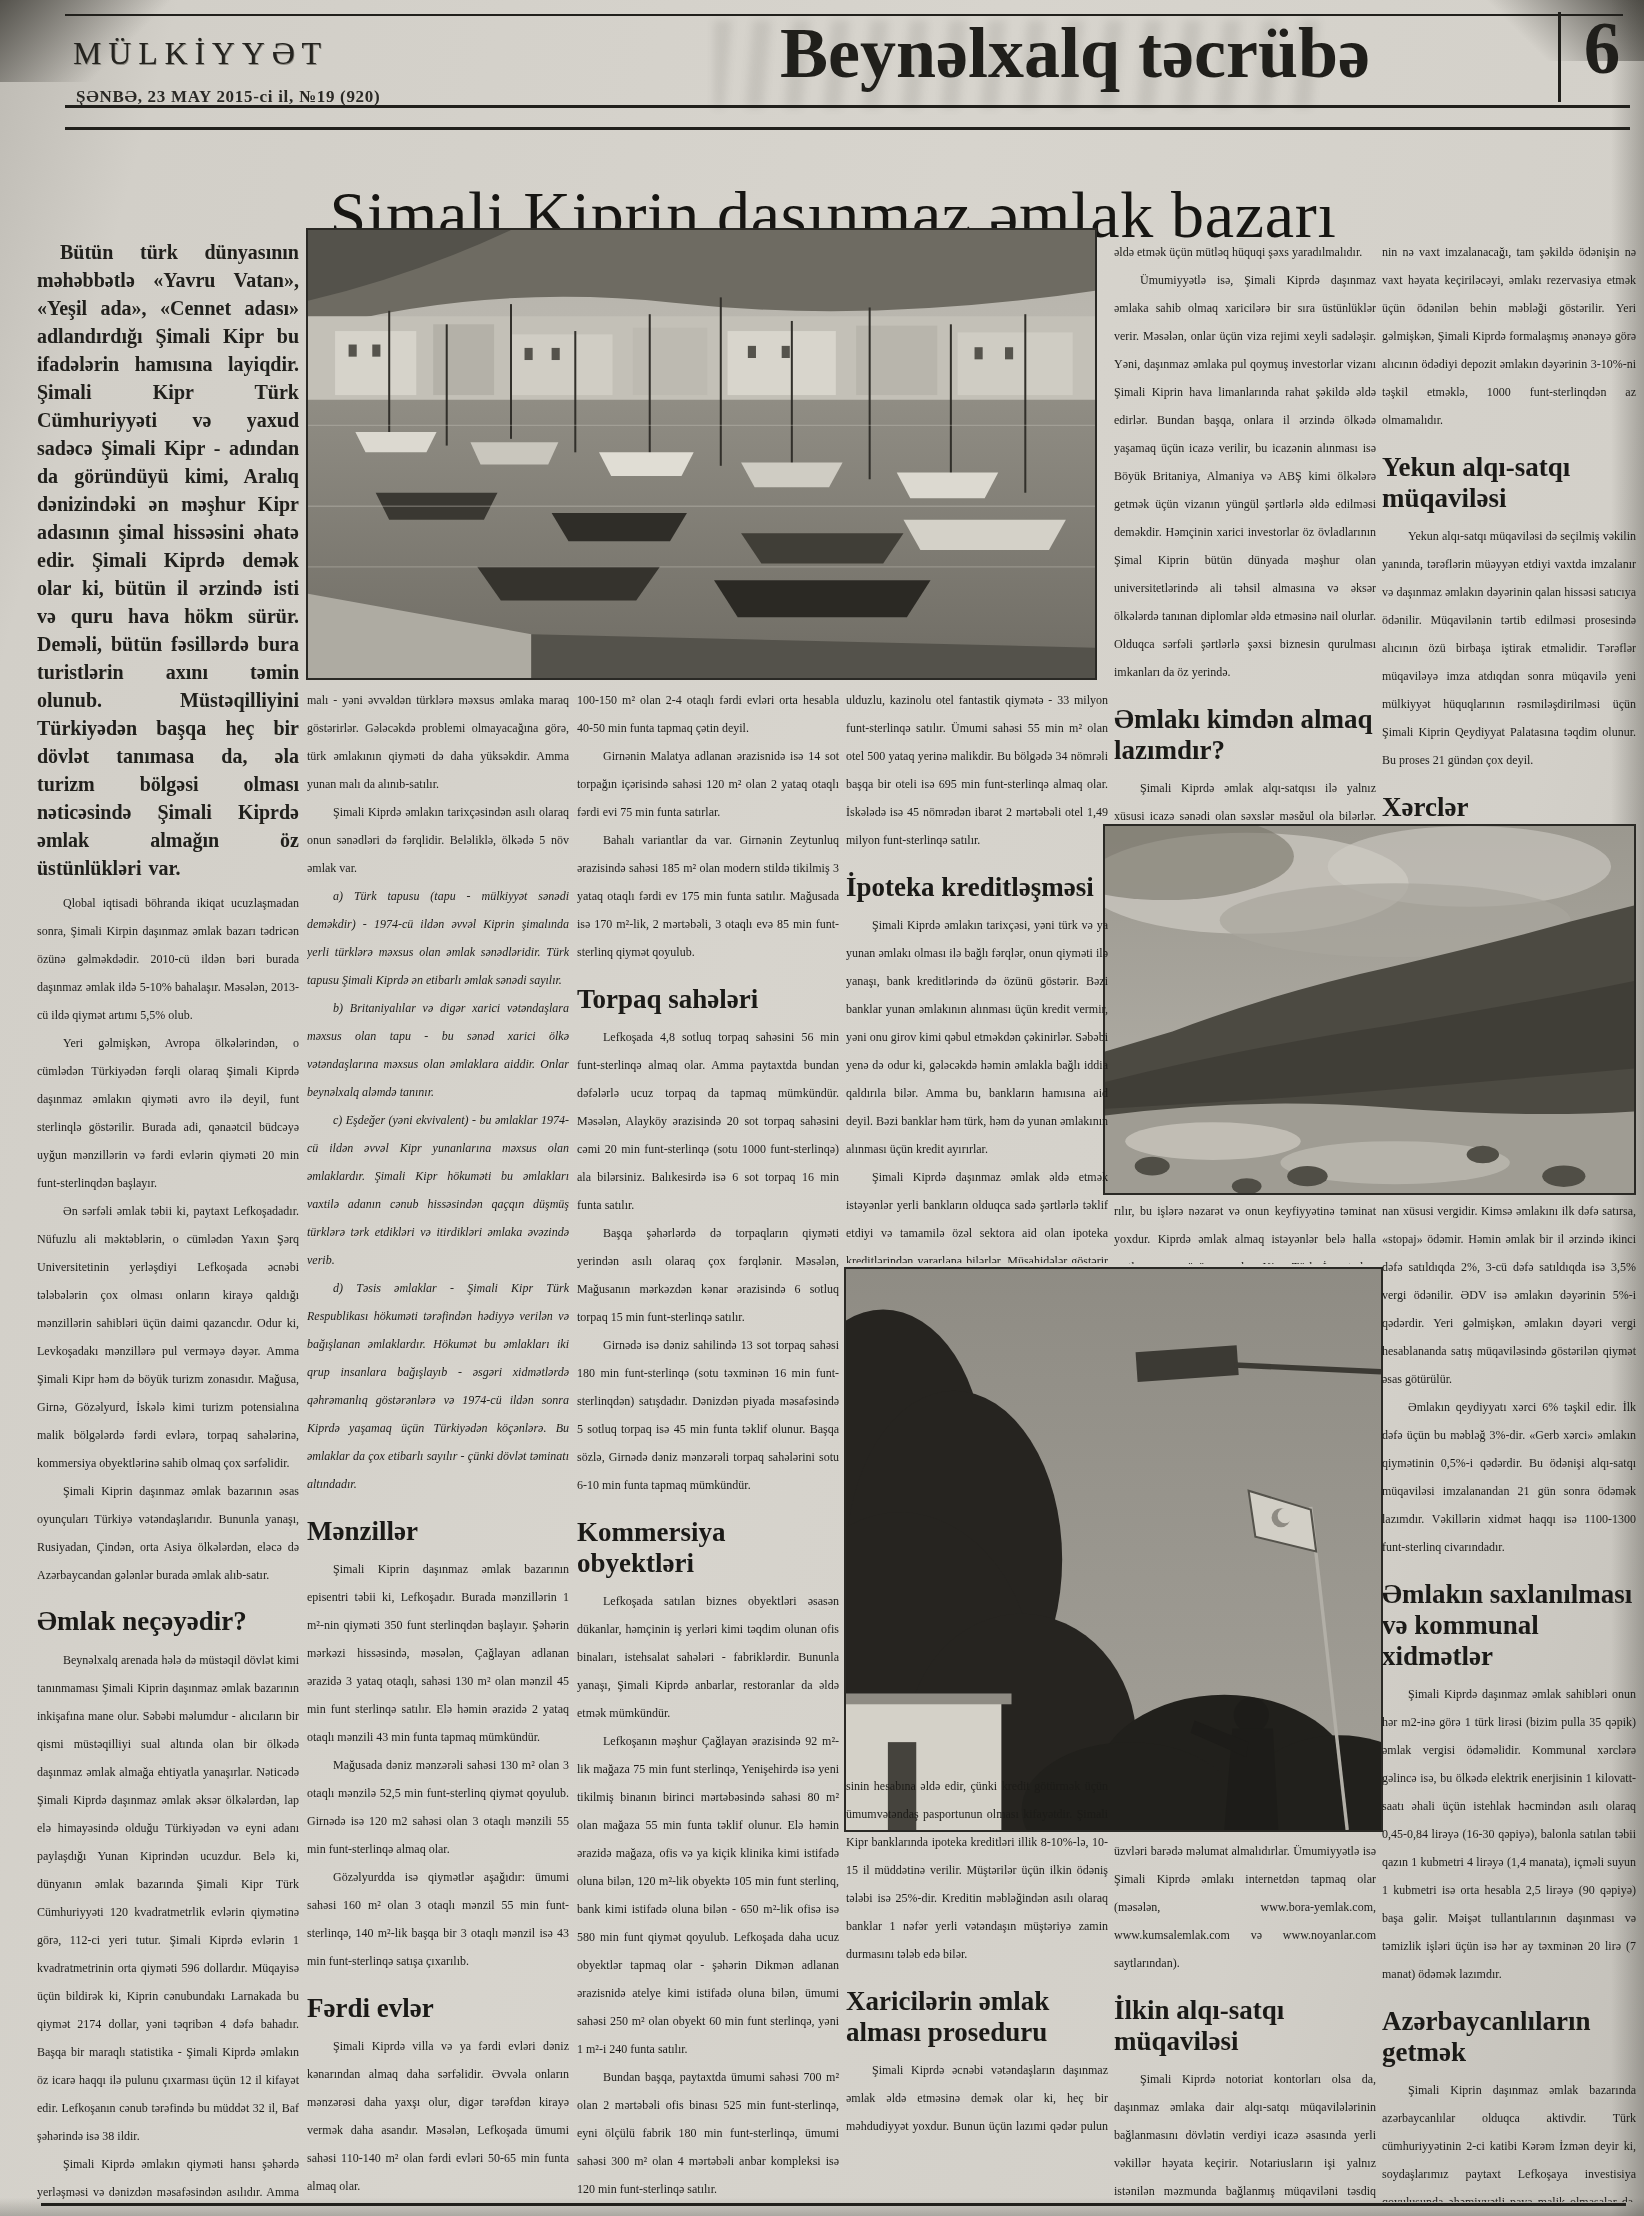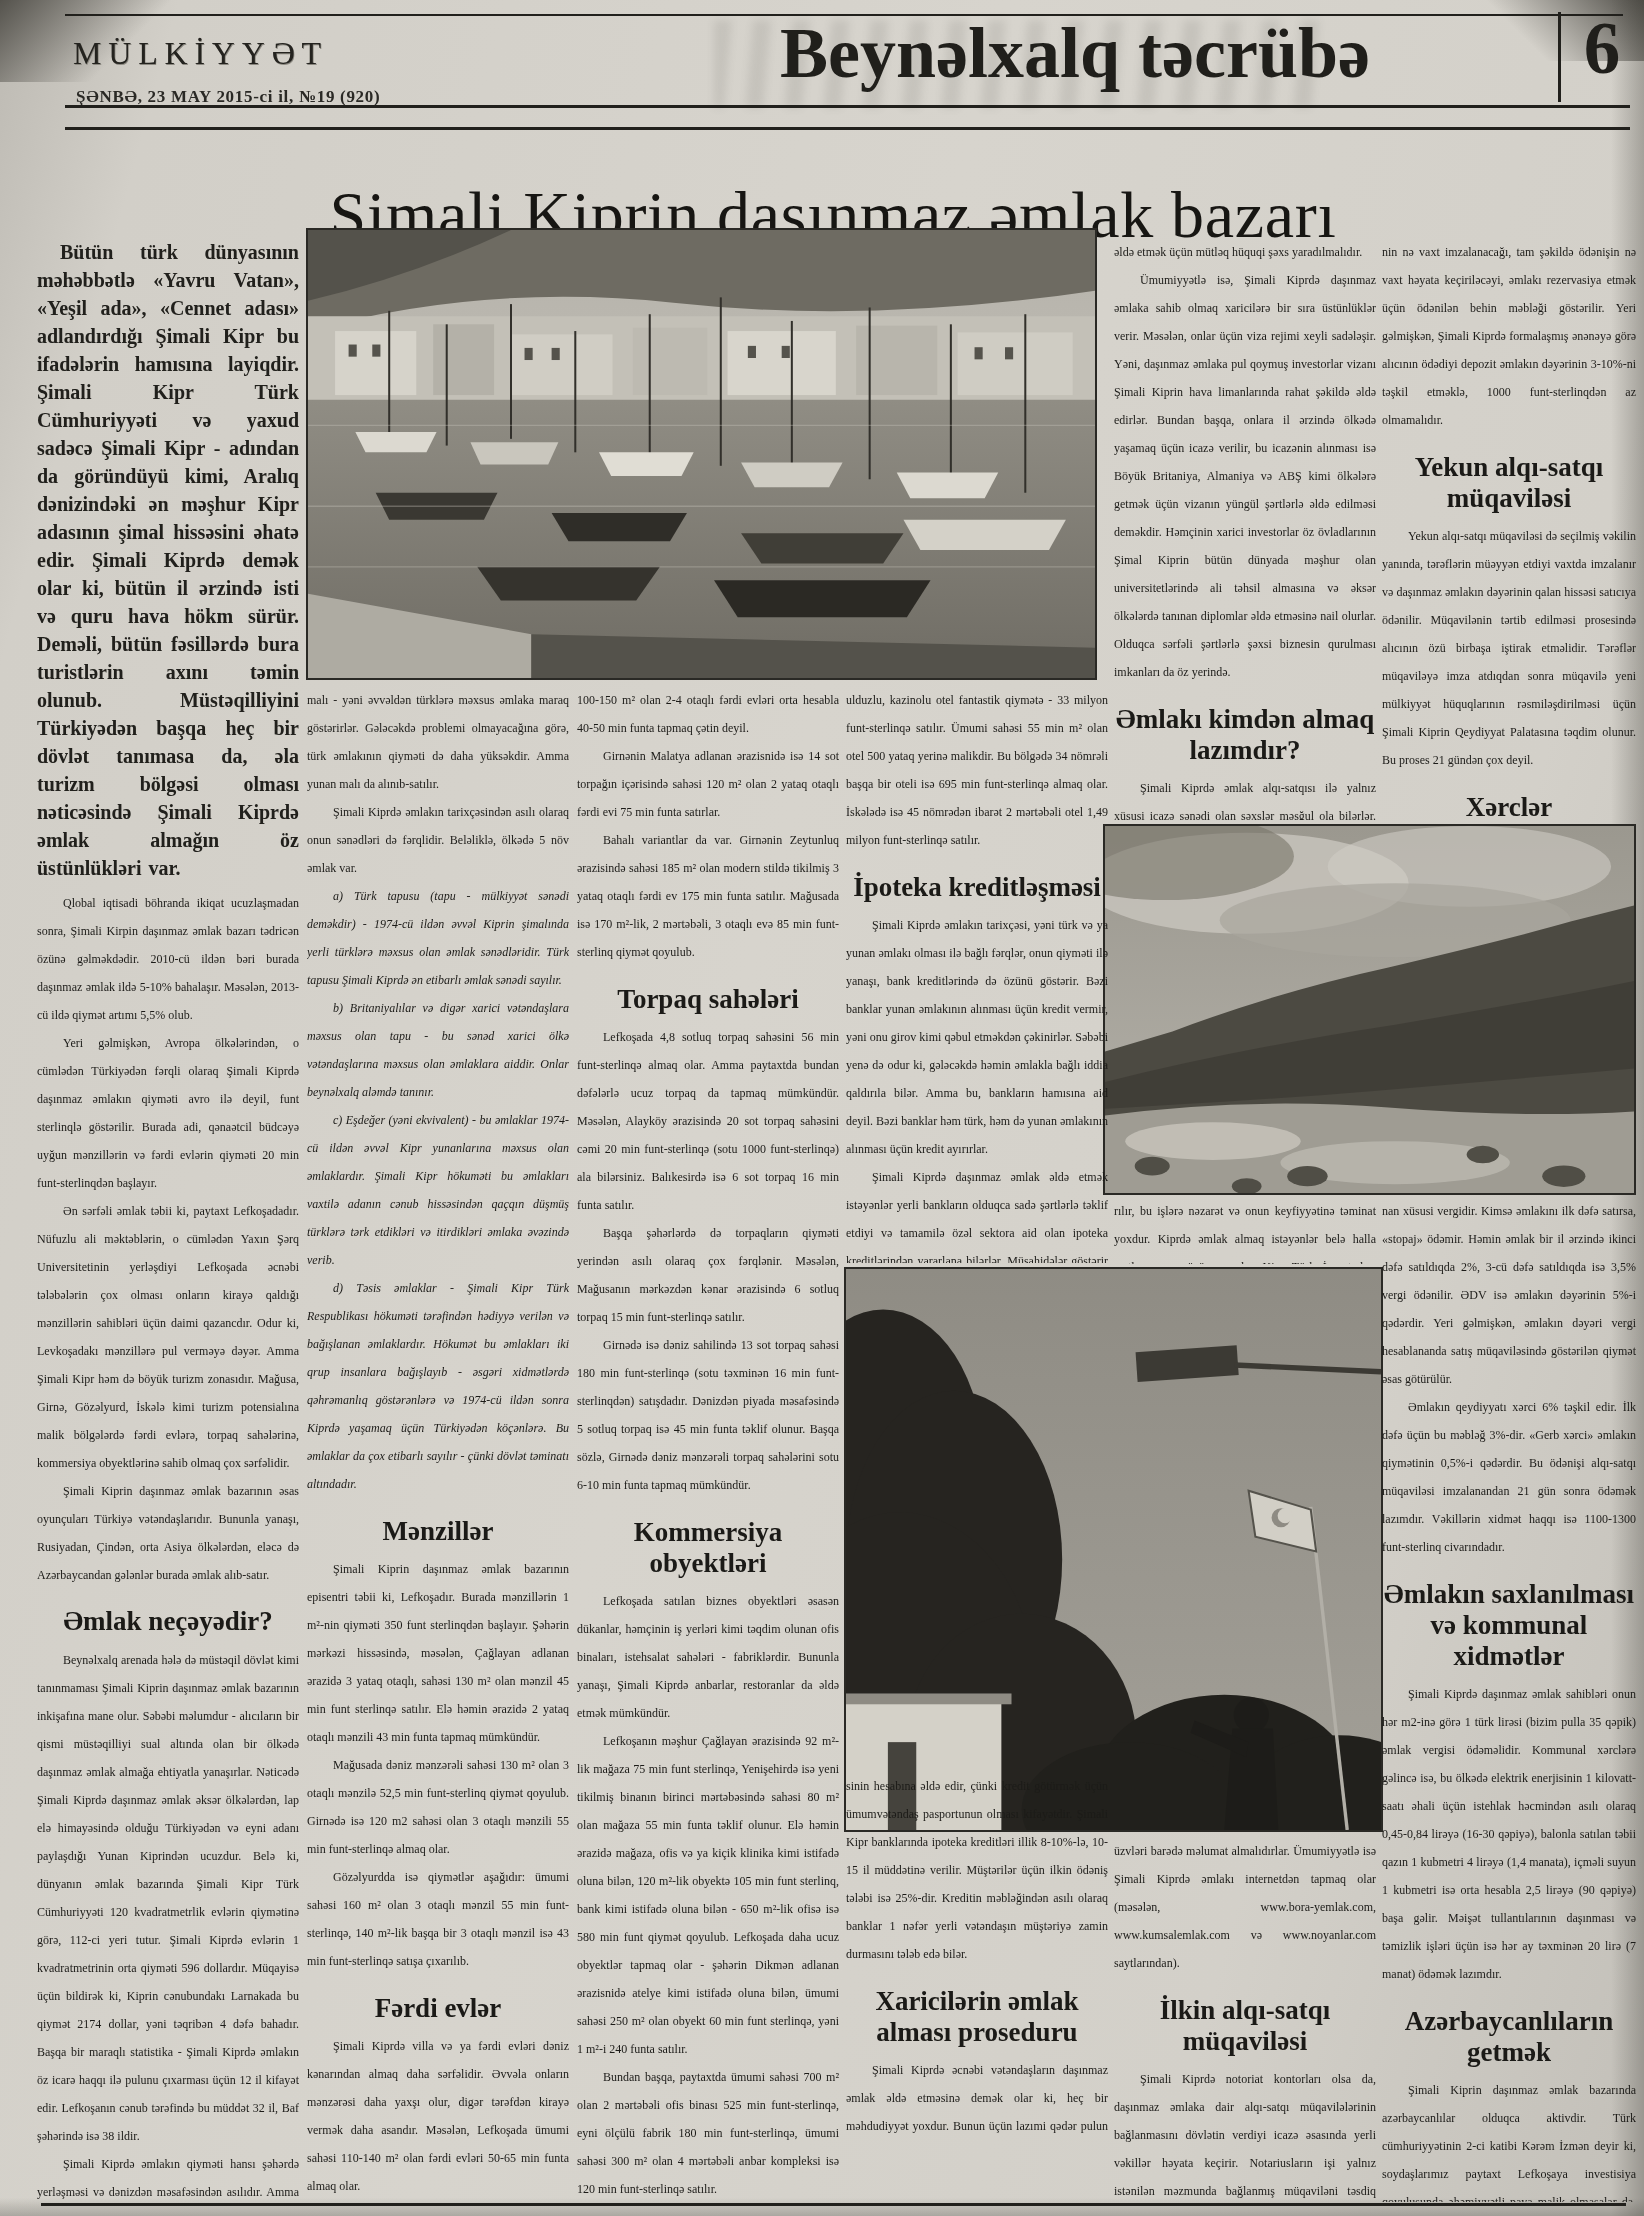--- a/index.html
+++ b/index.html
@@ -30,21 +30,21 @@
 
   .headline{position:absolute;left:54px;top:133px;width:1558px;text-align:center;
         font-weight:400;font-size:66px;letter-spacing:0.7px;color:#171613;}
 
   .col{position:absolute;overflow:hidden;text-align:justify;}
   .para{margin:0;font-size:12px;line-height:28px;text-indent:26px;}
   .para.cont{text-indent:0;}
   .para.item{font-style:italic;}
   .lead{margin:0 0 6.8px 0;font-weight:700;font-size:20px;line-height:28px;text-indent:23px;
         word-spacing:2px;color:#21201c;}
-  h3.sec-h{margin:17.7px 0 8.2px 0;font-size:27px;line-height:31px;font-weight:700;text-align:center;text-indent:0;color:#1b1a17;}
+  h3.sec-h{margin:17.7px 0 8.2px 0;font-size:27px;line-height:31px;font-weight:700;text-align:left;text-indent:0;color:#1b1a17;}
 
   .photo{position:absolute;border:2px solid #2a2925;box-sizing:border-box;background:#9b988f;}
   .photo svg{display:block;width:100%;height:100%;}
 
   .bottom-rule{position:absolute;left:41px;top:2203px;width:1585px;height:3.4px;background:#21201c;}
 </style>
 </head>
 <body>
 
 <div class="page">

